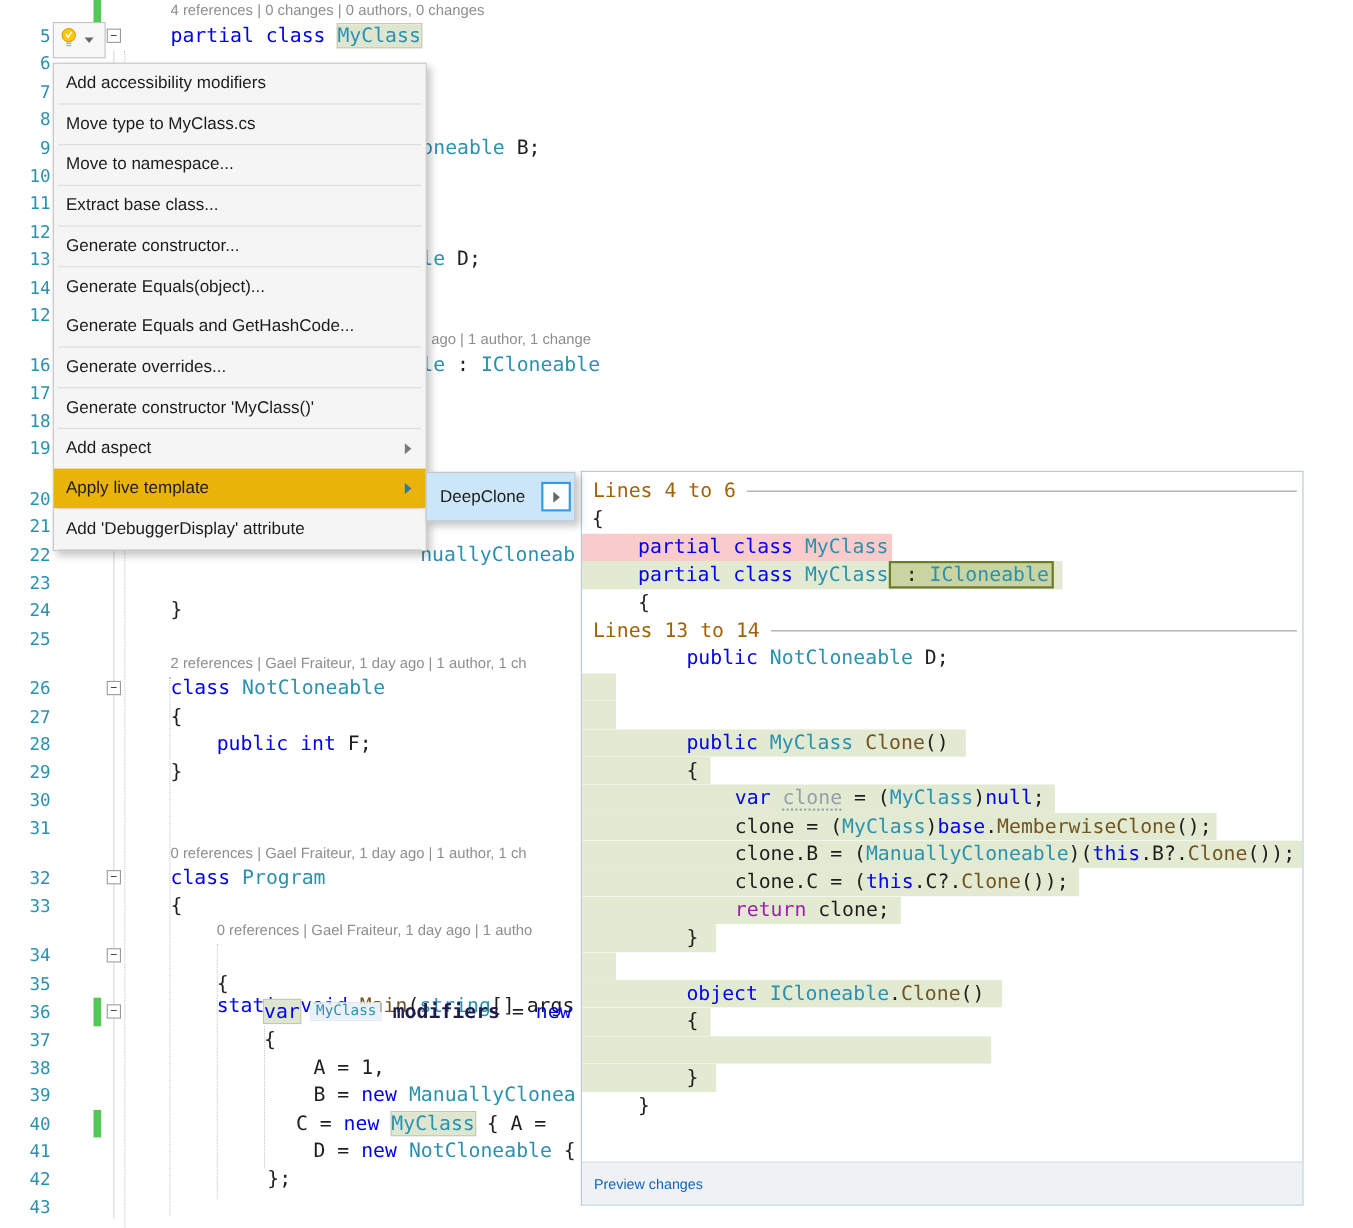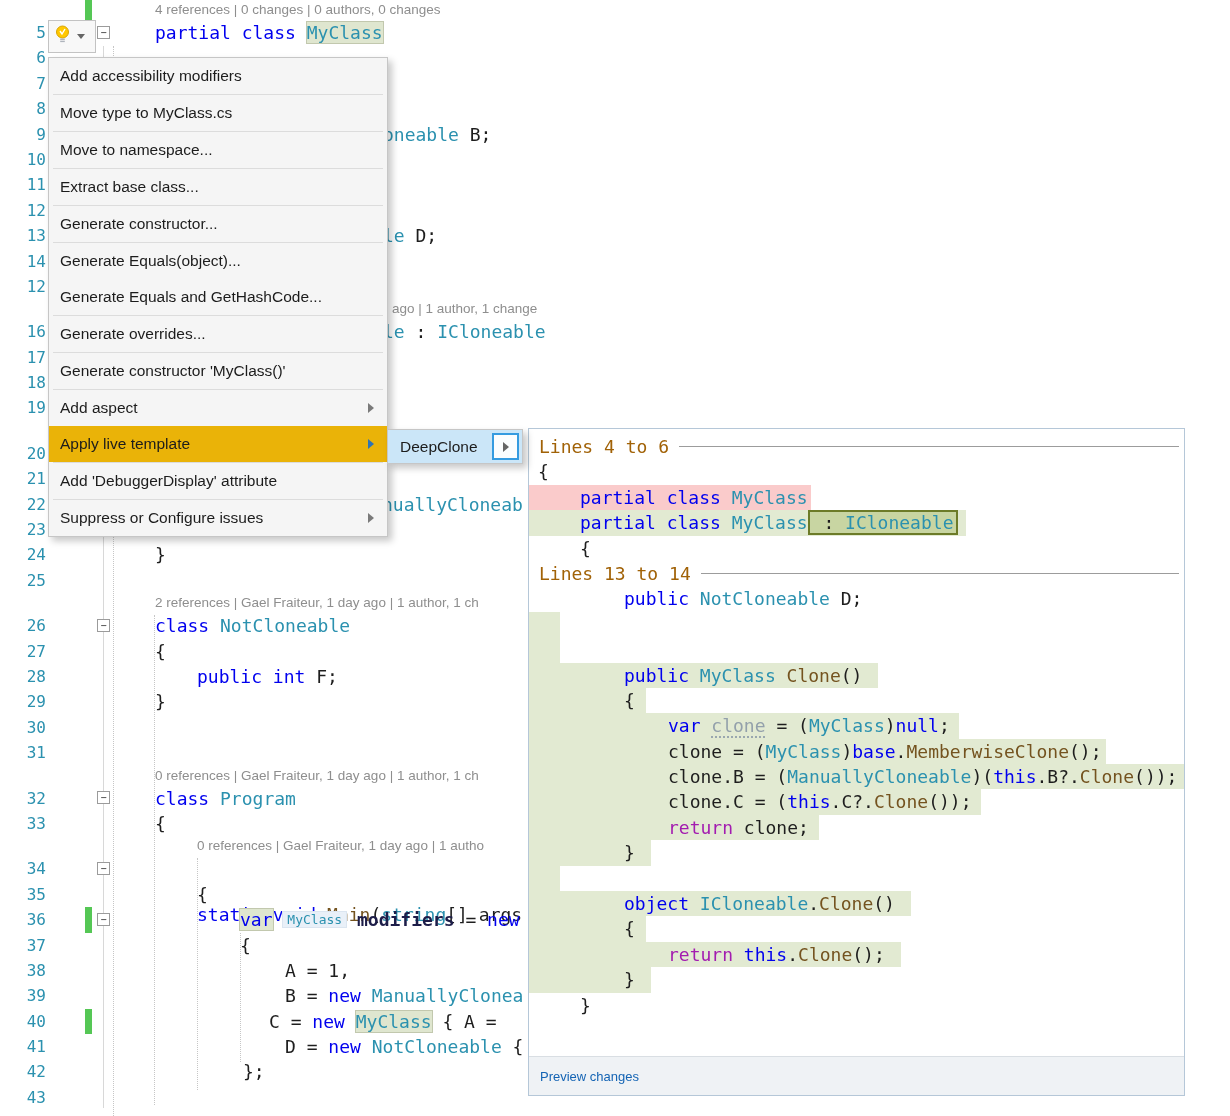--- a/index.html
+++ b/index.html
@@ -70,21 +70,21 @@
     position:relative; height:36px; display:flex; align-items:center;
     padding-left:11px; font-size:15.5px; color:#1c1c1c; cursor:default;
   }
   .menu-item.hl { background:#eab308; }
   .menu-sep { height:1px; background:#dcdcdc; margin:0 4px; }
   .menu-arrow { position:absolute; right:13px; top:50%; margin-top:-5px; width:0; height:0;
     border-top:5px solid transparent; border-bottom:5px solid transparent; border-left:6px solid #7a7a7a; }
   .menu-item.hl .menu-arrow { border-left-color:#2e74b5; }
   
   .submenu {
-    position:absolute; left:387px; top:429px; width:136px; height:35px;
+    position:absolute; left:387px; top:429px; width:136px; height:45px;
     background:#cbe6f8; border:1px solid #c6c6c6; box-shadow:4px 4px 7px rgba(0,0,0,.22);
     z-index:6; display:flex; align-items:center;
   }
   .submenu-label { flex:1; padding-left:12px; font-size:15.5px; color:#1c1c1c; }
   .submenu-btn {
     width:27px; height:27px; margin-right:3px; background:#fbfdfe; border:2px solid #359be0;
     display:flex; align-items:center; justify-content:center;
   }
   .submenu-btn .tri { width:0; height:0; border-top:5px solid transparent;
     border-bottom:5px solid transparent; border-left:6px solid #666; }
@@ -361,21 +361,20 @@
         <div class="prow">
           <div class="pbg bg-add" style="width: 382px;"></div>
           <span class="code-text" style="left: 95px;"><span class="tk-kw">object </span><span class="tk-type">ICloneable</span><span class="tk-plain">.</span><span class="tk-method">Clone</span><span class="tk-plain">()</span></span>
         </div>
         <div class="prow">
           <div class="pbg bg-add" style="width: 117px;"></div>
           <span class="code-text" style="left: 95px;"><span class="tk-plain">{</span></span>
         </div>
         <div class="prow">
           <div class="pbg bg-add" style="width: 372px;"></div>
-          <span class="code-text" style="left: 139px;"><span class="tk-ctrl">return </span><span class="tk-kw">this</span><span class="tk-plain">.</span><span class="tk-method">Clone</span><span class="tk-plain">();</span></span>
         </div>
         <div class="prow">
           <div class="pbg bg-add" style="width: 122px;"></div>
           <span class="code-text" style="left: 95px;"><span class="tk-plain">}</span></span>
         </div>
         <div class="prow">
           <span class="code-text" style="left: 51px;"><span class="tk-plain">}</span></span>
         </div>
       </div>
     <div class="pane-footer">
@@ -425,24 +424,20 @@
       </div>
       <div class="menu-item hl">
         <span>Apply live template</span>
         <span class="menu-arrow"></span>
       </div>
       <div class="menu-sep"></div>
       <div class="menu-item">
         <span>Add 'DebuggerDisplay' attribute</span>
       </div>
       <div class="menu-sep"></div>
-      <div class="menu-item">
-        <span>Suppress or Configure issues</span>
-        <span class="menu-arrow"></span>
-      </div>
     </div>
 
   <div class="submenu">
     <span class="submenu-label">DeepClone</span>
     <span class="submenu-btn">
         <span class="tri"></span>
       </span>
   </div>
 
   <div class="bulb-btn">

